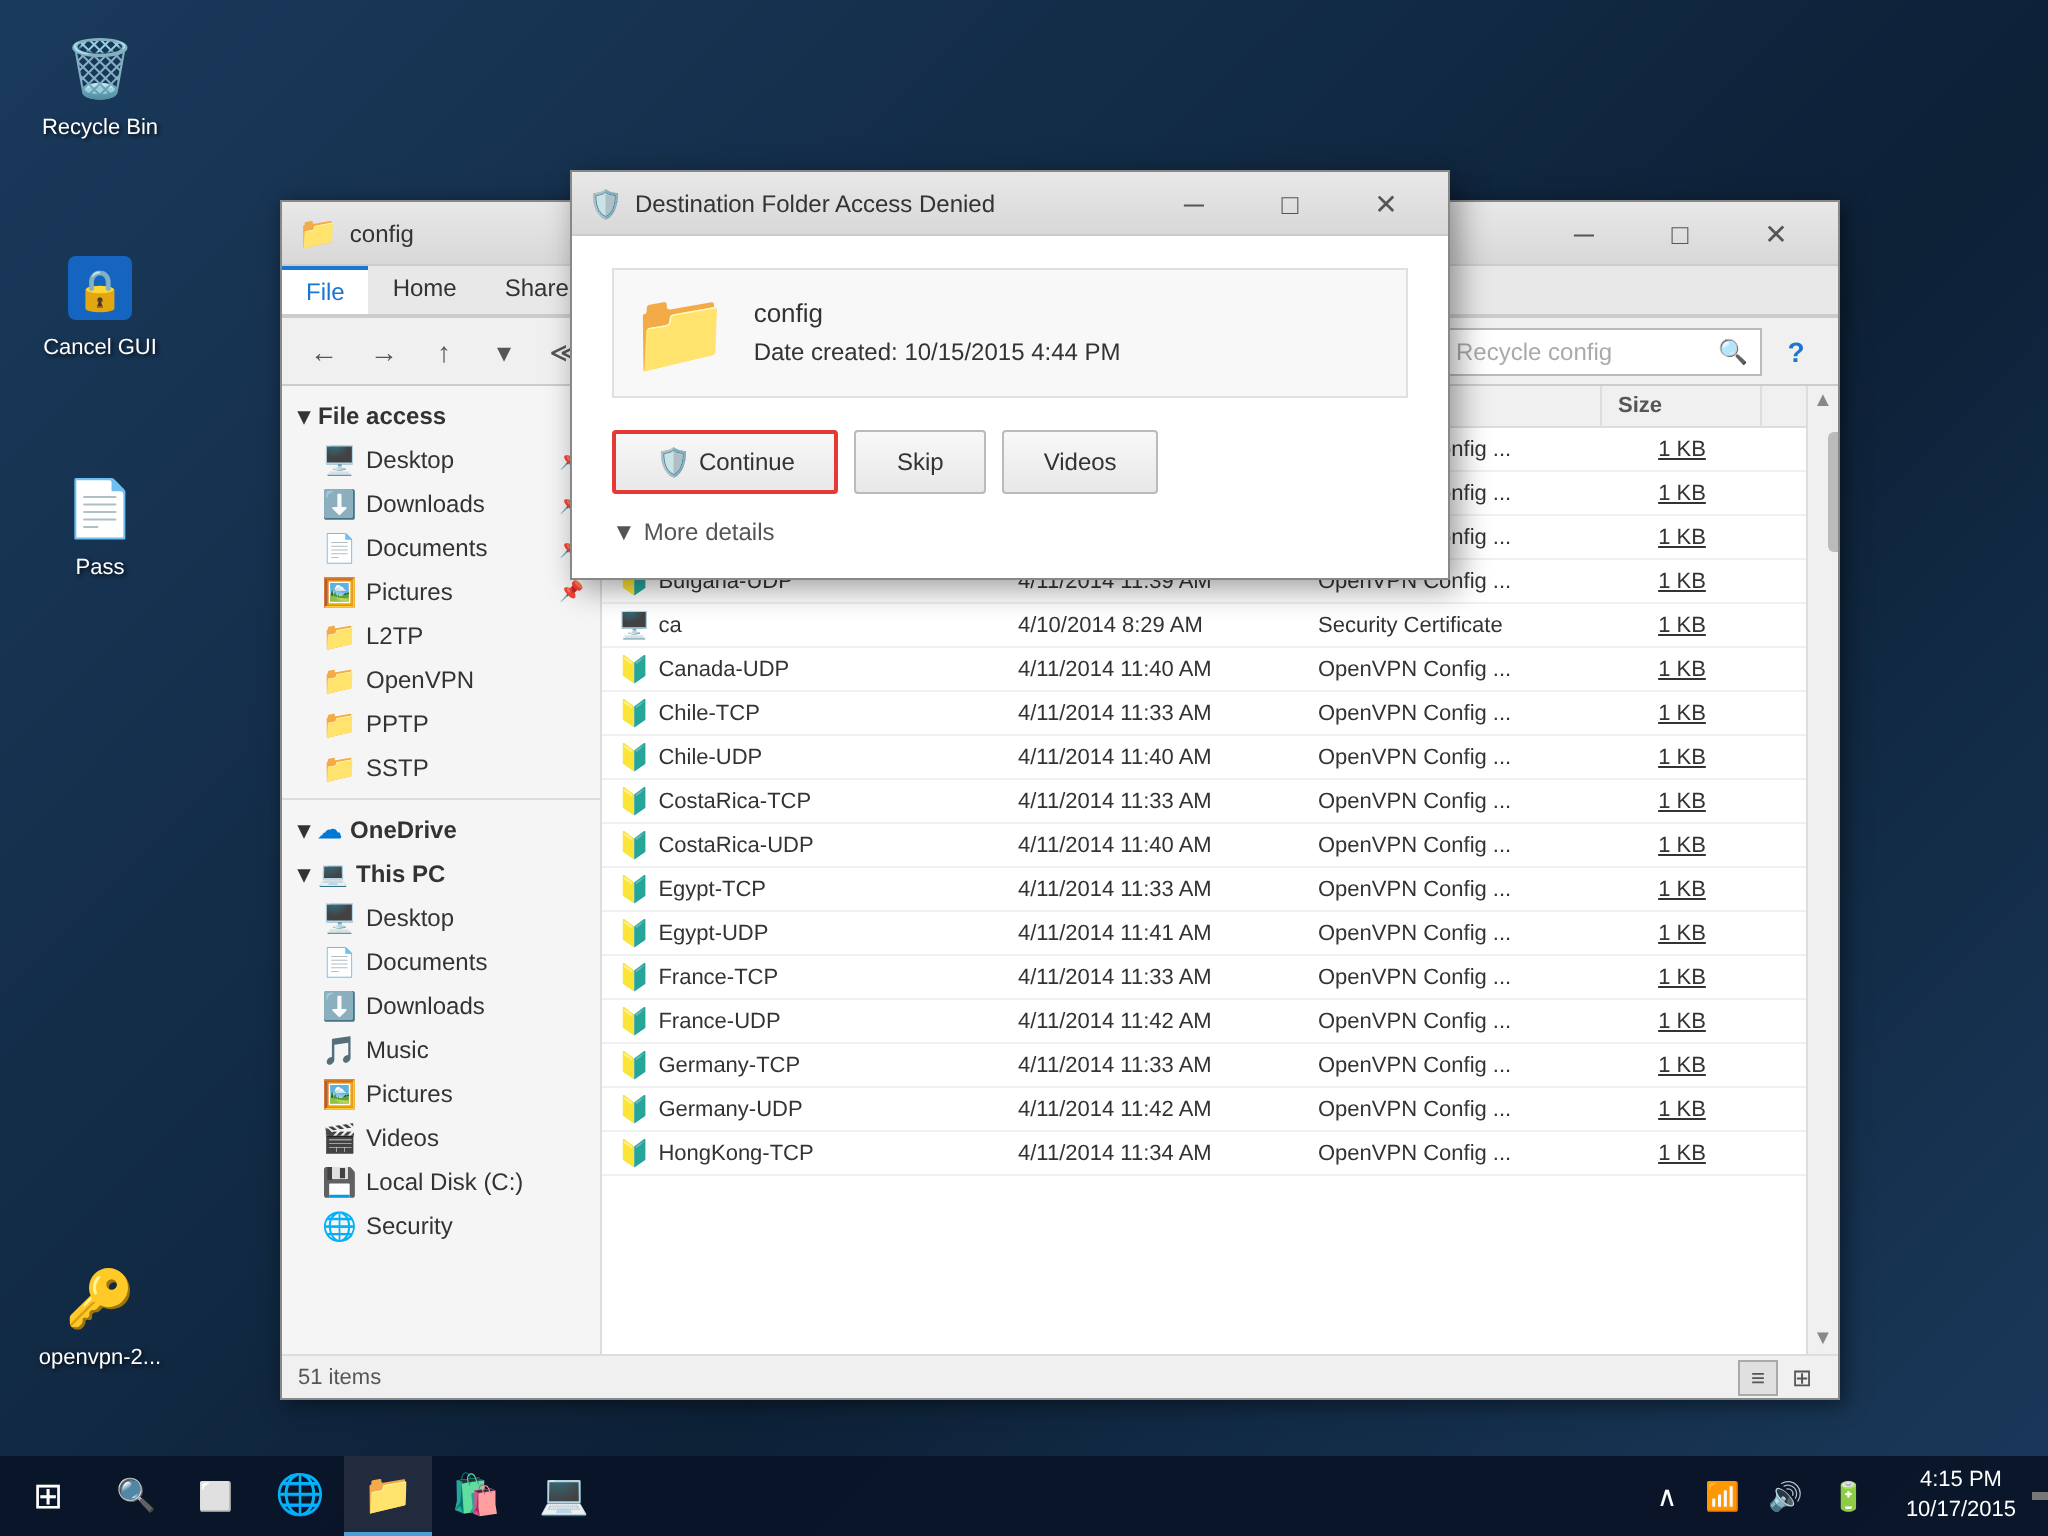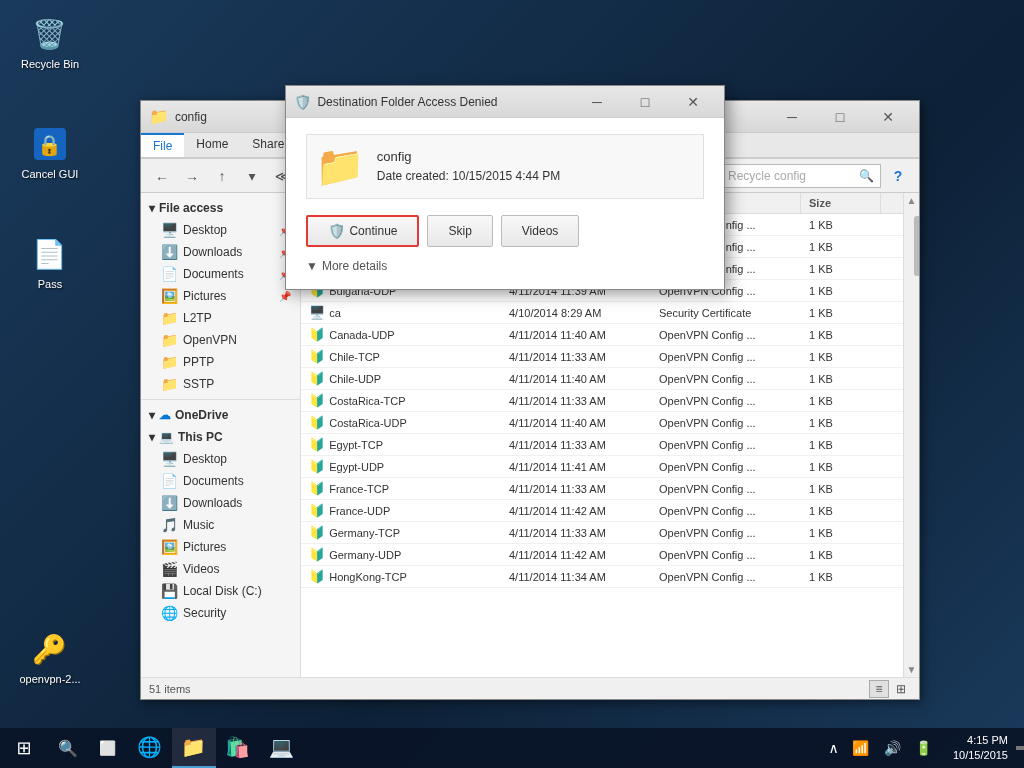--- a/index.html
+++ b/index.html
@@ -119,21 +119,21 @@
     }
     .taskbar-tray-icon {
       color: white;
       font-size: 14px;
       cursor: pointer;
       padding: 2px 4px;
     }
     .taskbar-clock {
       color: white;
       font-size: 11px;
-      text-align: right;
+      text-align: center;
       padding: 0 8px;
       line-height: 1.4;
     }
 
     
     .file-explorer {
       position: absolute;
       top: 100px;
       left: 140px;
       width: 780px;
@@ -340,21 +340,21 @@
       text-overflow: ellipsis;
     }
     .file-cell.name {
       width: 200px;
       display: flex;
       align-items: center;
       gap: 4px;
     }
     .file-cell.date { width: 150px; }
     .file-cell.type { width: 150px; }
-    .file-cell.size { width: 80px; text-align: left; }
+    .file-cell.size { width: 80px; text-align: center; text-decoration: underline; }
 
     .status-bar {
       height: 22px;
       background: #f0f0f0;
       border-top: 1px solid #ddd;
       display: flex;
       align-items: center;
       padding: 0 8px;
       font-size: 11px;
       color: #555;
@@ -874,18 +874,18 @@
       <div class="taskbar-app-btn">💻</div>
     </div>
     <div class="taskbar-tray">
       <div class="taskbar-tray-icon">∧</div>
       <div class="taskbar-tray-icon">📶</div>
       <div class="taskbar-tray-icon">🔊</div>
       <div class="taskbar-tray-icon">🔋</div>
     </div>
     <div class="taskbar-clock">
       <div>4:15 PM</div>
-      <div>10/15/2015</div>
+      <div>10/17/2015</div>
     </div>
     <div class="taskbar-tray-icon" style="width:6px;background:#777;"></div>
   </div>
 
 </div>
 
 </body></html>

